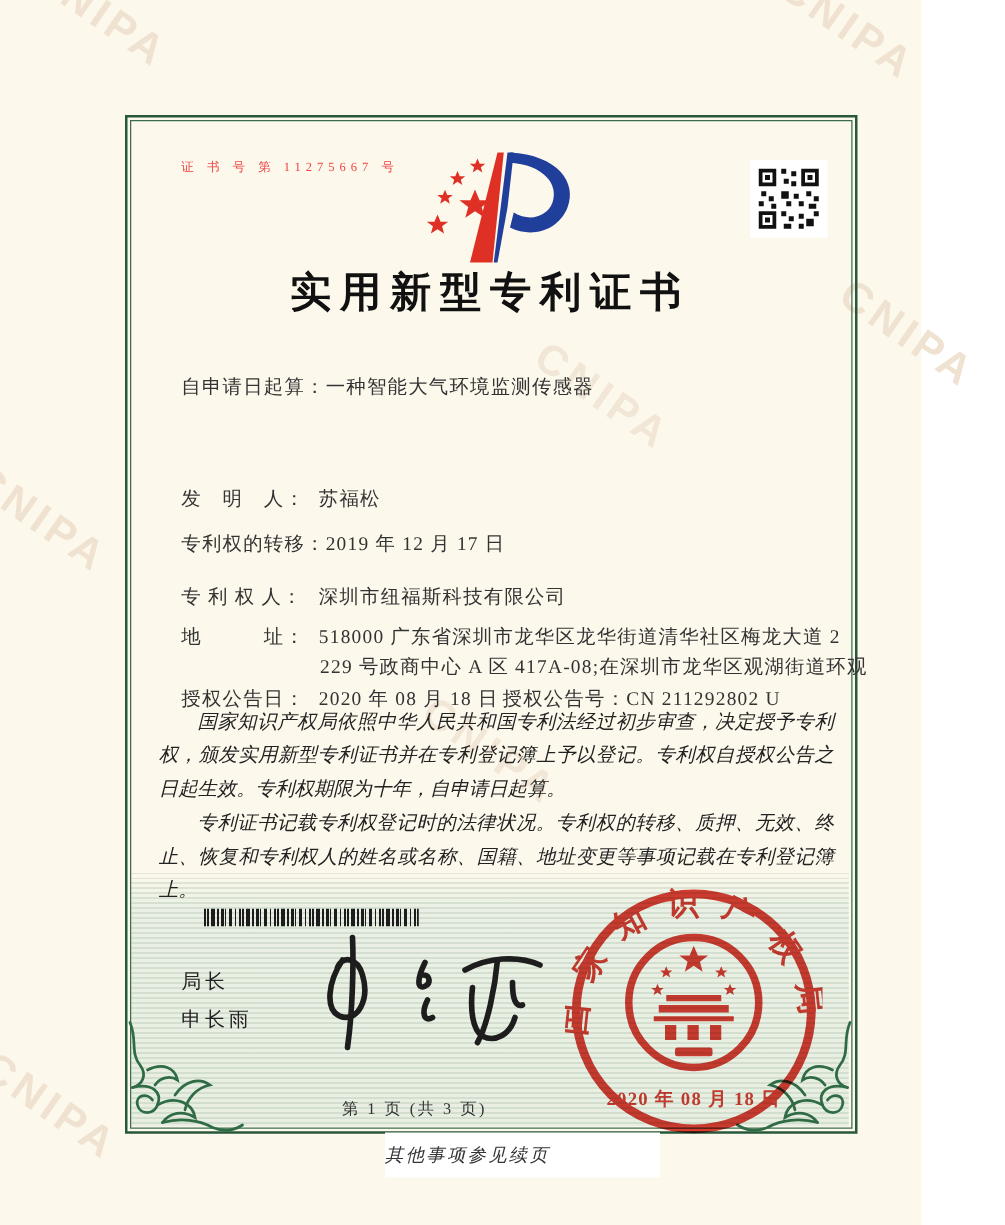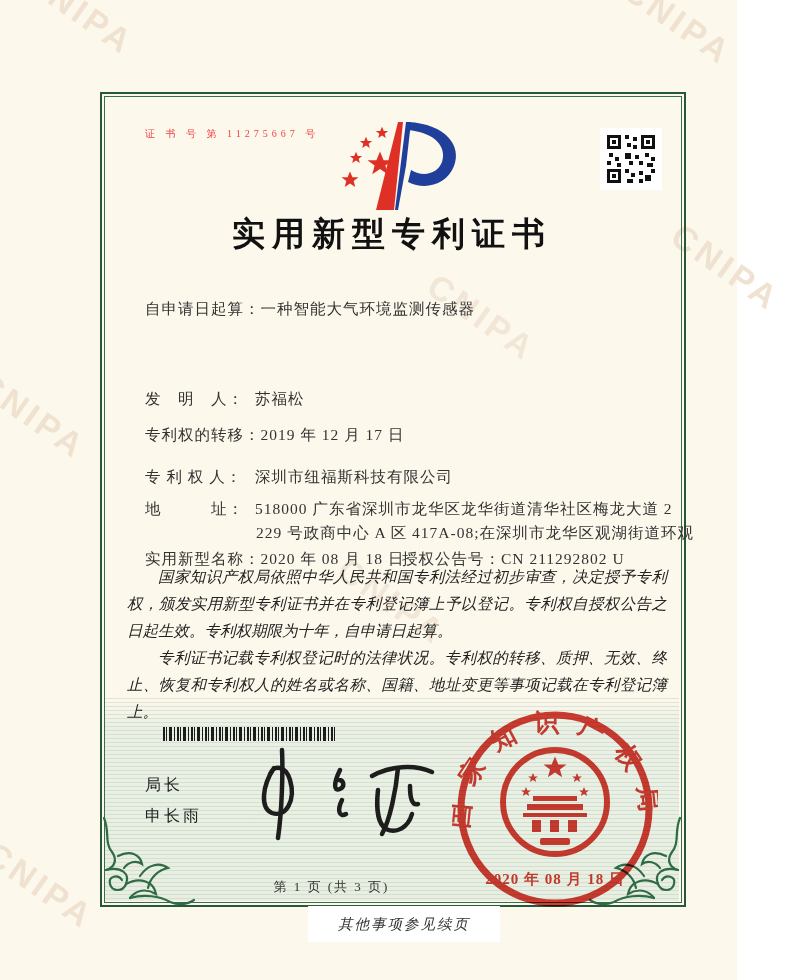--- a/index.html
+++ b/index.html
@@ -41,22 +41,22 @@
             #1c1c1c 3px 4px,transparent 4px 6px,#1c1c1c 6px 9px,transparent 9px 11px,
             #1c1c1c 11px 12px,transparent 12px 14px);}
   .sig-title{position:absolute;left:145px;top:775px;font-family:"Liberation Sans",sans-serif;
          font-size:16px;letter-spacing:3px;color:#222;}
   .sig-name{position:absolute;left:145px;top:806px;font-family:Liberation Sans, sans-serif;
          font-size:16px;letter-spacing:3px;color:#222;}
   .sigscript{position:absolute;left:238px;top:742px;}
   .seal{position:absolute;left:452px;top:706px;mix-blend-mode:multiply;}
   .pagenum{position:absolute;left:100px;top:878px;width:463px;text-align:center;
          font-size:13px;letter-spacing:2px;color:#333;}
-  .footnote{position:absolute;left:308px;top:906px;width:192px;height:36px;background:#ffffff;
-         display:flex;align-items:center;justify-content:center;}
+  .footnote{position:absolute;left:308px;top:906px;width:220px;height:36px;background:#ffffff;
+         display:flex;align-items:center;}
   .footnote span{font-family:"DejaVu Serif",serif;font-style:italic;font-size:14.5px;
          letter-spacing:2px;color:#333;}
   .ornament{position:absolute;}
 </style>
 </head>
 <body>
 
 <div class="page">
 
   <div class="scan"></div>
@@ -166,21 +166,21 @@
     <span class="flabel">专利权的转移：</span><span class="fvalue">2019 年 12 月 17 日</span>
   </div>
   <div class="fieldrow" style="top:467px;">
     <span class="flabel">专 利 权 人：</span><span class="fvalue">深圳市纽福斯科技有限公司</span>
   </div>
   <div class="fieldrow" style="top:499px;">
     <span class="flabel">地　　　址：</span><span class="fvalue">518000 广东省深圳市龙华区龙华街道清华社区梅龙大道 2</span>
   </div>
   <div class="addr2" style="top:523px;">229 号政商中心 A 区 417A-08;在深圳市龙华区观湖街道环观</div>
   <div class="fieldrow" style="top:549px;">
-    <span class="flabel">实用新型名称：</span><span class="fvalue">2020 年 08 月 18 日</span>
+    <span class="flabel">授权公告日：</span><span class="fvalue">2020 年 08 月 18 日</span>
   </div>
   <div class="grant2" style="top:549px;">
     <span class="flabel" style="min-width:0;">授权公告号：</span><span class="fvalue">CN 211292802 U</span>
   </div>
 
   <div class="bodytext">
     <p>国家知识产权局依照中华人民共和国专利法经过初步审查，决定授予专利权，颁发实用新型专利证书并在专利登记簿上予以登记。专利权自授权公告之日起生效。专利权期限为十年，自申请日起算。</p>
     <p>专利证书记载专利权登记时的法律状况。专利权的转移、质押、无效、终止、恢复和专利权人的姓名或名称、国籍、地址变更等事项记载在专利登记簿上。</p>
   </div>
 

